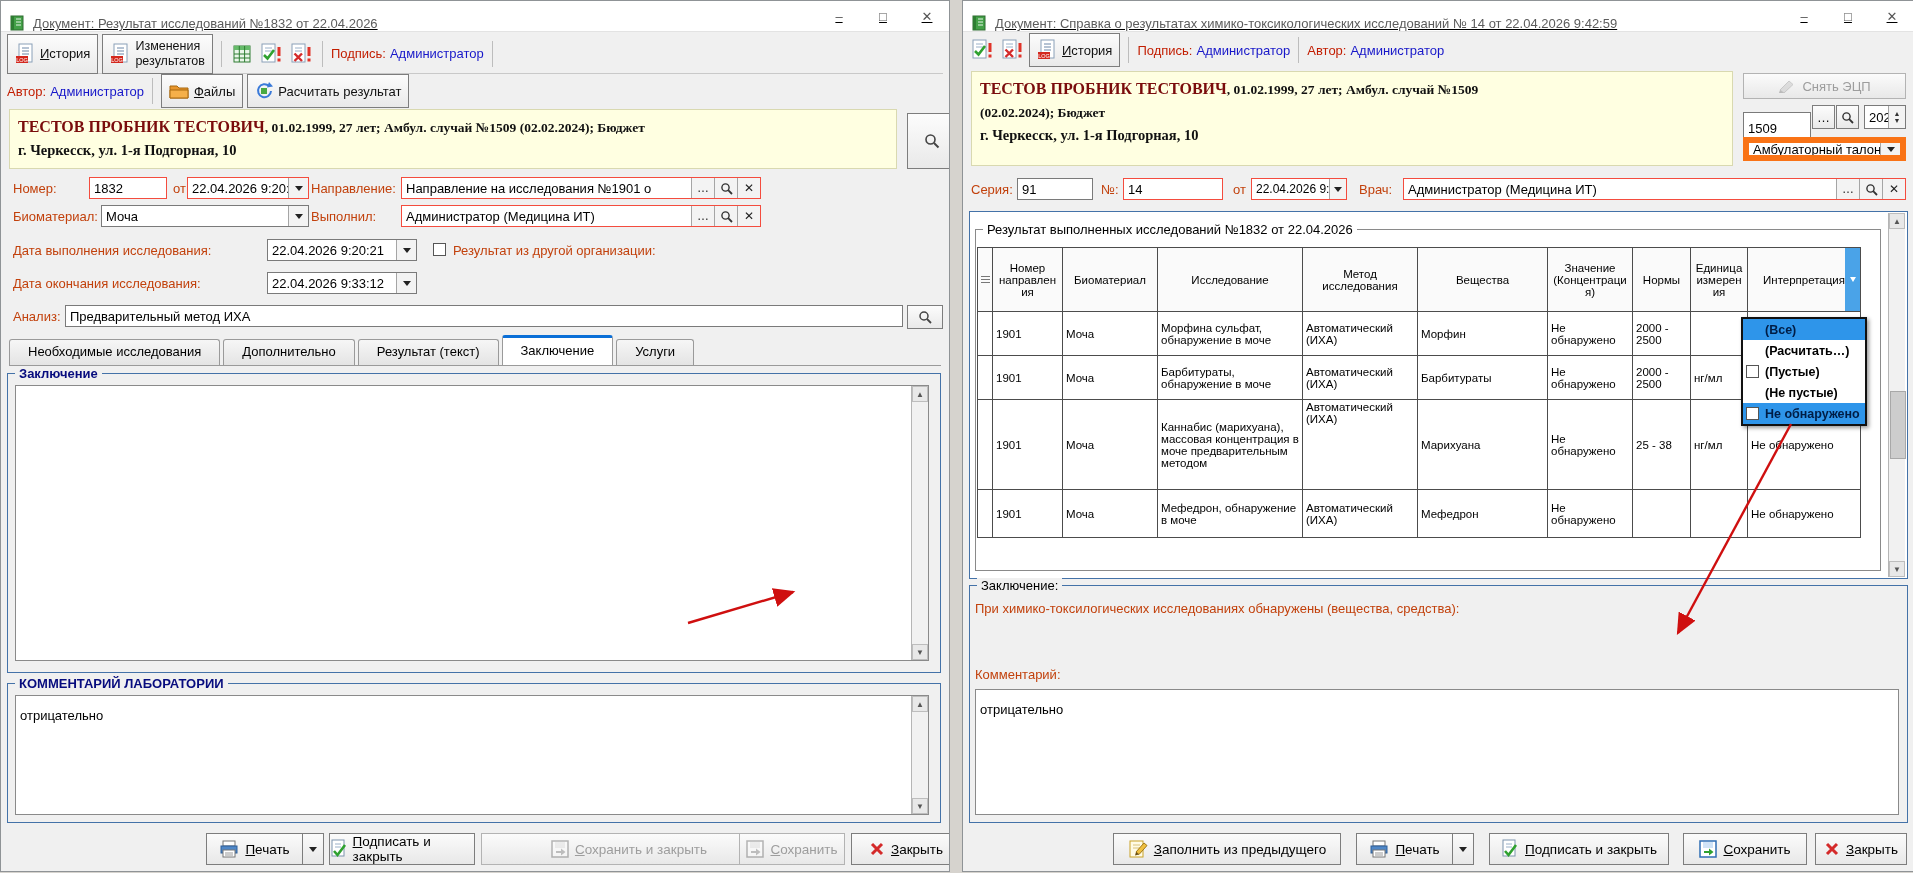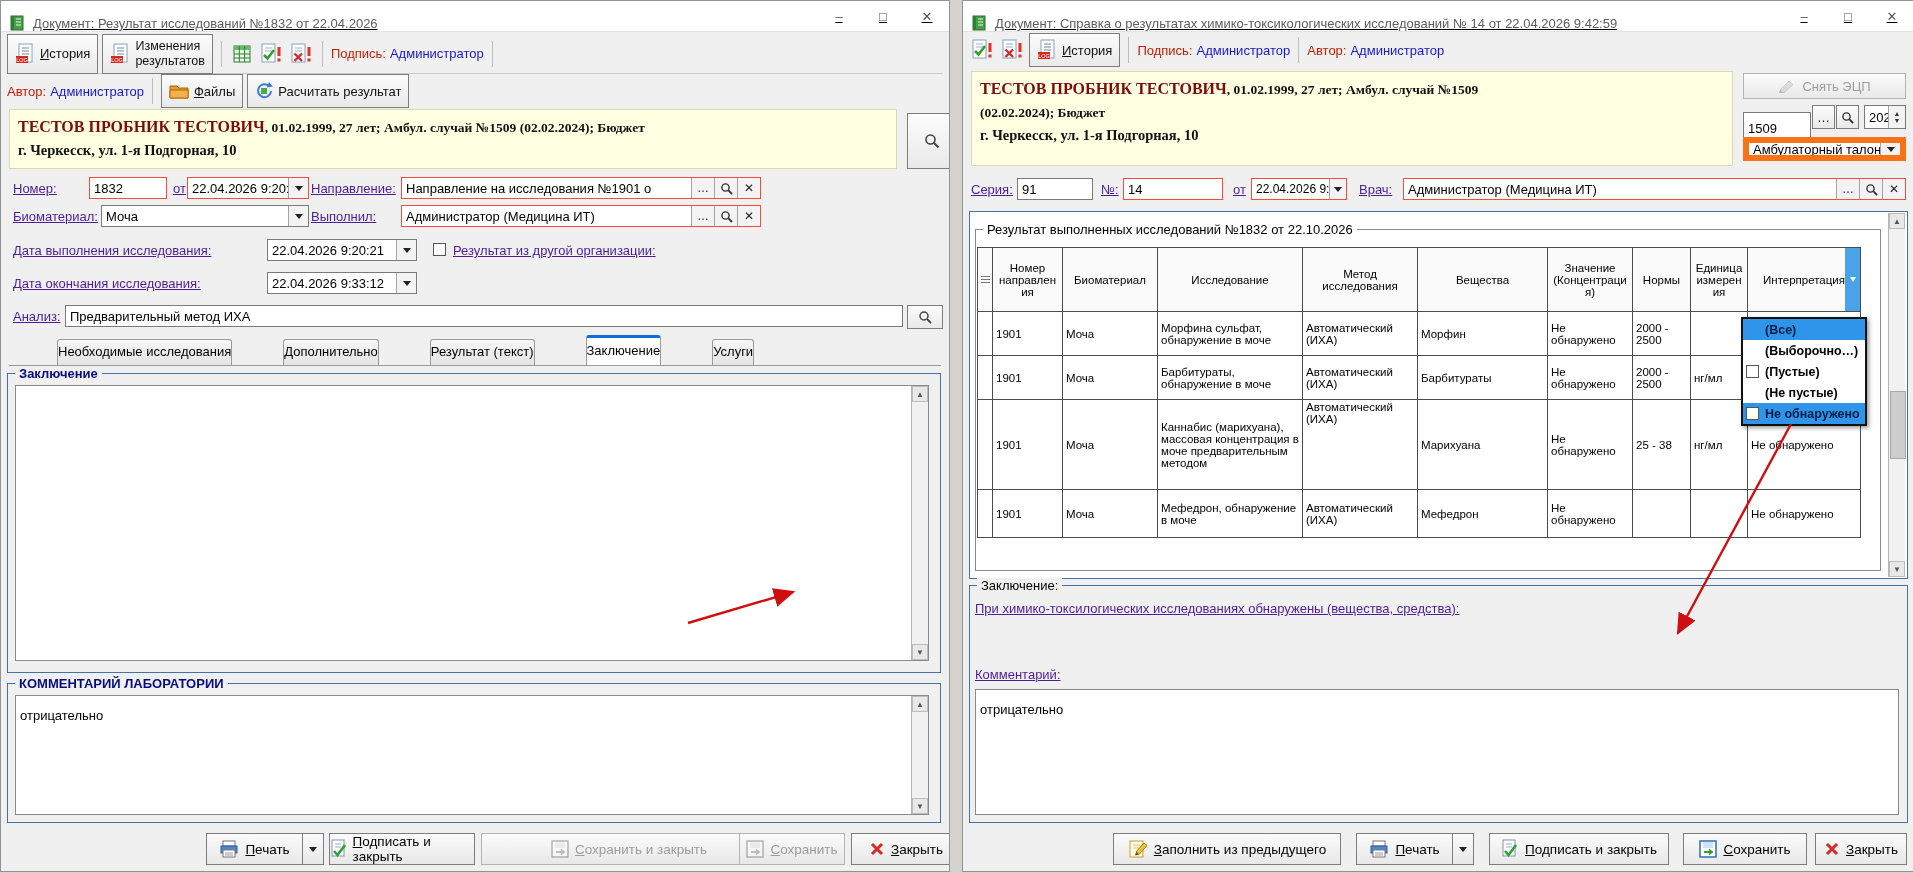--- a/index.html
+++ b/index.html
@@ -14,31 +14,31 @@
   .tsep{width:1px;height:26px;background:#bdbdbd;margin:0 4px;}
   .tbtn{display:flex;align-items:center;gap:5px;border:1px solid #7d7d7d;background:linear-gradient(#fcfcfc,#e9e9e9);padding:2px 7px;font-size:13px;color:#111;}
   .flat{border:none;background:none;padding:2px 2px;}
   .mn{display:inline-block;}
   .mn::first-letter{text-decoration:underline;}
   .lred{color:#c21d00;font-size:13px;}
   .lblue{color:#1717c9;font-size:13px;}
   .banner{position:absolute;background:#ffffe1;border:1px solid #d9d9b0;font-family:"Liberation Serif","DejaVu Serif",serif;font-weight:bold;padding:5px 8px;line-height:1.45;}
   .pname{color:#7a0c0c;font-size:16px;}
   .pdet{color:#111;font-size:13.5px;}
-  .lab{position:absolute;font-size:13px;color:#4c1d95;white-space:nowrap;text-decoration:underline;}
+  .lab{position:absolute;font-size:13px;color:#c2410c;white-space:nowrap;}
   .inp{position:absolute;height:22px;background:#fff;border:1px solid #7a7a7a;font-size:13px;color:#000;display:flex;align-items:center;padding:0 4px;overflow:hidden;white-space:nowrap;box-sizing:border-box;}
   .redb{border:1px solid #f44c3e !important;}
   .comp{position:absolute;height:22px;display:flex;box-sizing:border-box;background:#fff;}
   .comp .txt{flex:1;font-size:13px;display:flex;align-items:center;padding:0 4px;overflow:hidden;white-space:nowrap;}
   .dd{width:19px;border-left:1px solid #a5a5a5;background:#f3f3f3;display:flex;align-items:center;justify-content:center;flex:0 0 auto;}
   .tri{width:0;height:0;border-left:4px solid transparent;border-right:4px solid transparent;border-top:5px solid #222;}
   .sq{width:22px;border-left:1px solid #a5a5a5;background:#f3f3f3;display:flex;align-items:center;justify-content:center;font-size:12px;color:#222;flex:0 0 auto;}
   .cb{display:inline-block;width:13px;height:13px;background:#fff;border:1px solid #555;box-sizing:border-box;}
   .tabs{position:absolute;display:flex;align-items:flex-end;height:30px;border-bottom:1px solid #9a9a9a;}
-  .tab{border:1px solid #9a9a9a;border-bottom:none;background:linear-gradient(#f6f6f6,#e4e4e4);padding:4px 0;font-size:13px;margin-right:3px;border-radius:3px 3px 0 0;height:26px;box-sizing:border-box;white-space:nowrap;margin-left:48px;}
+  .tab{border:1px solid #9a9a9a;border-bottom:none;background:linear-gradient(#f6f6f6,#e4e4e4);padding:4px 18px;font-size:13px;margin-right:3px;border-radius:3px 3px 0 0;height:26px;box-sizing:border-box;white-space:nowrap;}
   .tab.active{background:#fff;border-top:3px solid #0b6fd7;height:30px;padding-top:5px;}
   .grp{position:absolute;border:1px solid #4472a8;box-sizing:border-box;}
   .grplab{position:absolute;background:#f0f0f0;padding:0 4px;font-size:13px;font-weight:bold;color:#070c7e;white-space:nowrap;}
   .grplab.plain{font-weight:normal;color:#000;}
   .ta{position:absolute;background:#fff;border:1px solid #8a8a8a;font-size:13px;color:#000;padding:12px 4px;box-sizing:border-box;}
   .vsb{position:absolute;width:17px;background:#f1f1f1;border-left:1px solid #b5b5b5;box-sizing:border-box;}
   .sarr{position:absolute;left:0;width:16px;height:16px;background:#e8e8e8;border:1px solid #bdbdbd;display:flex;align-items:center;justify-content:center;font-size:8px;color:#555;box-sizing:border-box;}
   .sthumb{position:absolute;left:1px;width:14px;background:#cdcdcd;border:1px solid #a8a8a8;}
   .btn{position:absolute;height:32px;border:1px solid #7d7d7d;background:linear-gradient(#fbfbfb,#e8e8e8);display:flex;align-items:center;justify-content:center;gap:6px;font-size:13.5px;color:#000;box-sizing:border-box;}
   .btn.dis{color:#9d9d9d;border-color:#b3b3b3;}
@@ -431,21 +431,21 @@
           <svg width="13" height="13">
             <circle cx="5.5" cy="5.5" r="3.6" stroke="#333" stroke-width="1.4" fill="none"></circle>
             <line x1="8.2" y1="8.2" x2="12" y2="12" stroke="#333" stroke-width="1.8"></line>
           </svg>
         </span>
       <span class="sq">✕</span>
     </span>
 
     <div style="position:absolute;left:6px;top:210px;width:939px;height:368px;background:#fff;border:1px solid #4472a8;box-sizing:border-box;"></div>
     <div class="grp" style="left:12px;top:228px;width:906px;height:342px;border-color:#8a8a8a;background:#fff;"></div>
-    <span class="grplab plain" style="left:20px;top:221px;background:#fff;">Результат выполненных исследований №1832 от 22.10.2026</span>
+    <span class="grplab plain" style="left:20px;top:221px;background:#fff;">Результат выполненных исследований №1832 от 22.04.2026</span>
 
     <div style="position:absolute;left:14px;top:246px;">
       <table class="res">
         <colgroup>
           <col style="width:15px">
             <col style="width:70px">
             <col style="width:95px">
             <col style="width:145px">
             <col style="width:115px">
             <col style="width:130px">
@@ -528,21 +528,21 @@
     </div>
 
     <div class="vsb" style="left:925px;top:212px;height:364px;">
       <span class="sarr" style="top:0;">▲</span>
       <span class="sarr" style="bottom:0;">▼</span>
       <span class="sthumb" style="top:178px;height:66px;"></span>
     </div>
 
     <div class="popup" style="left:778px;top:316px;width:122px;">
       <div class="pitem sel">(Все)</div>
-      <div class="pitem">(Выборочно…)</div>
+      <div class="pitem">(Расчитать…)</div>
       <div class="pitem">
           <span class="cb"></span>
           <span>(Пустые)</span>
         </div>
       <div class="pitem">(Не пустые)</div>
       <div class="pitem sel">
           <span class="cb"></span>
           <span>Не обнаружено</span>
         </div>
     </div>

